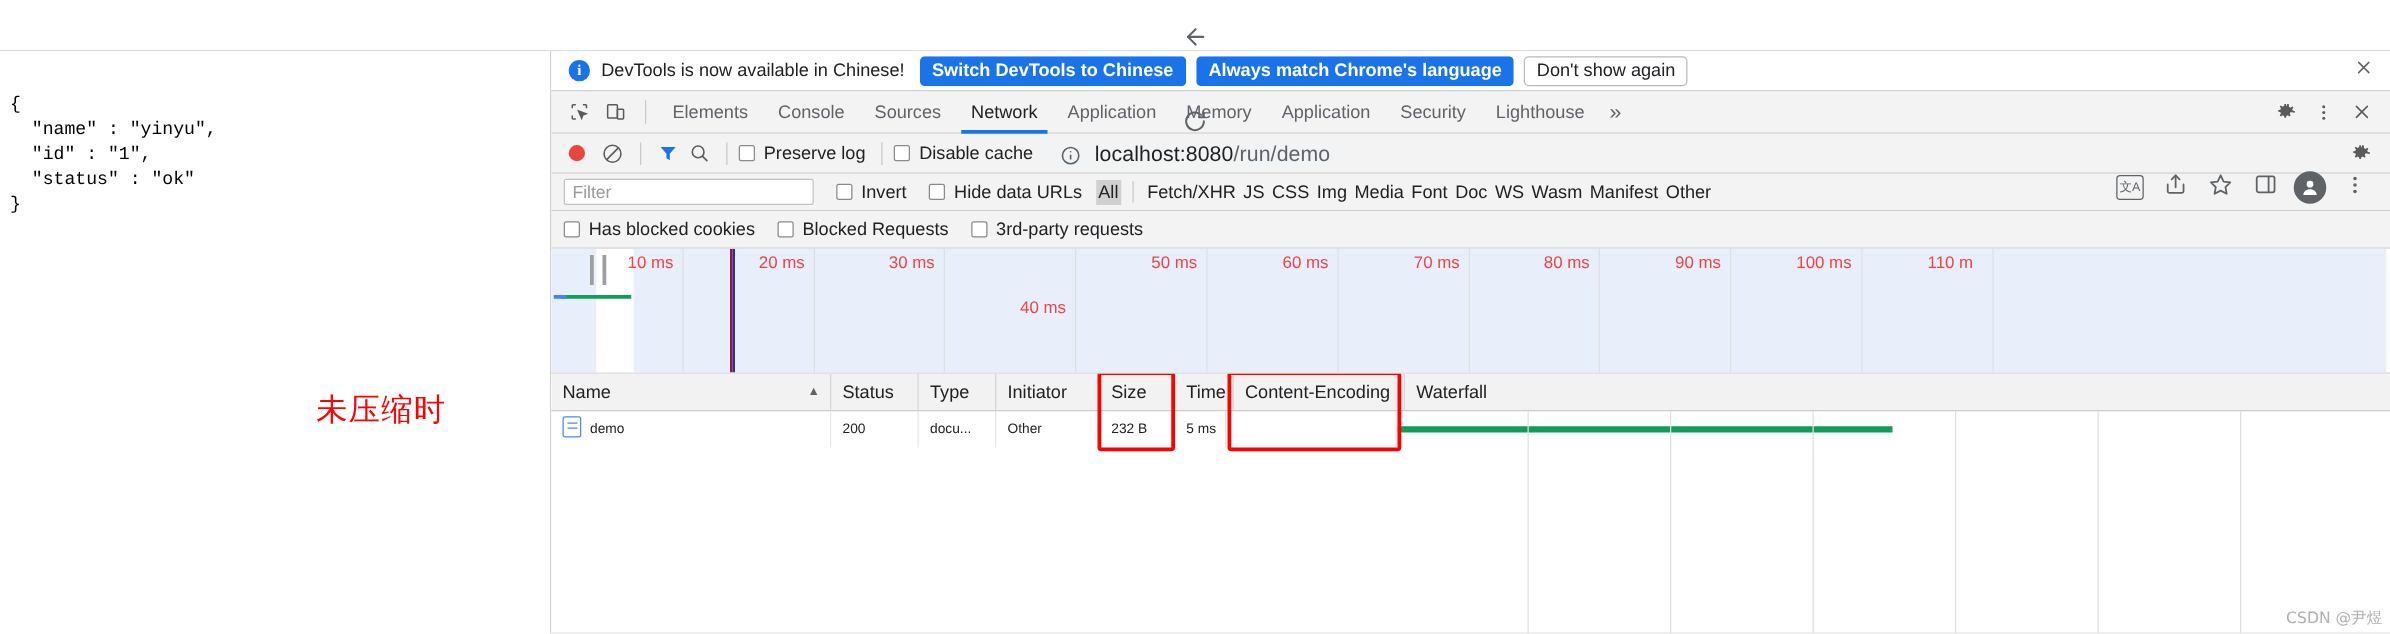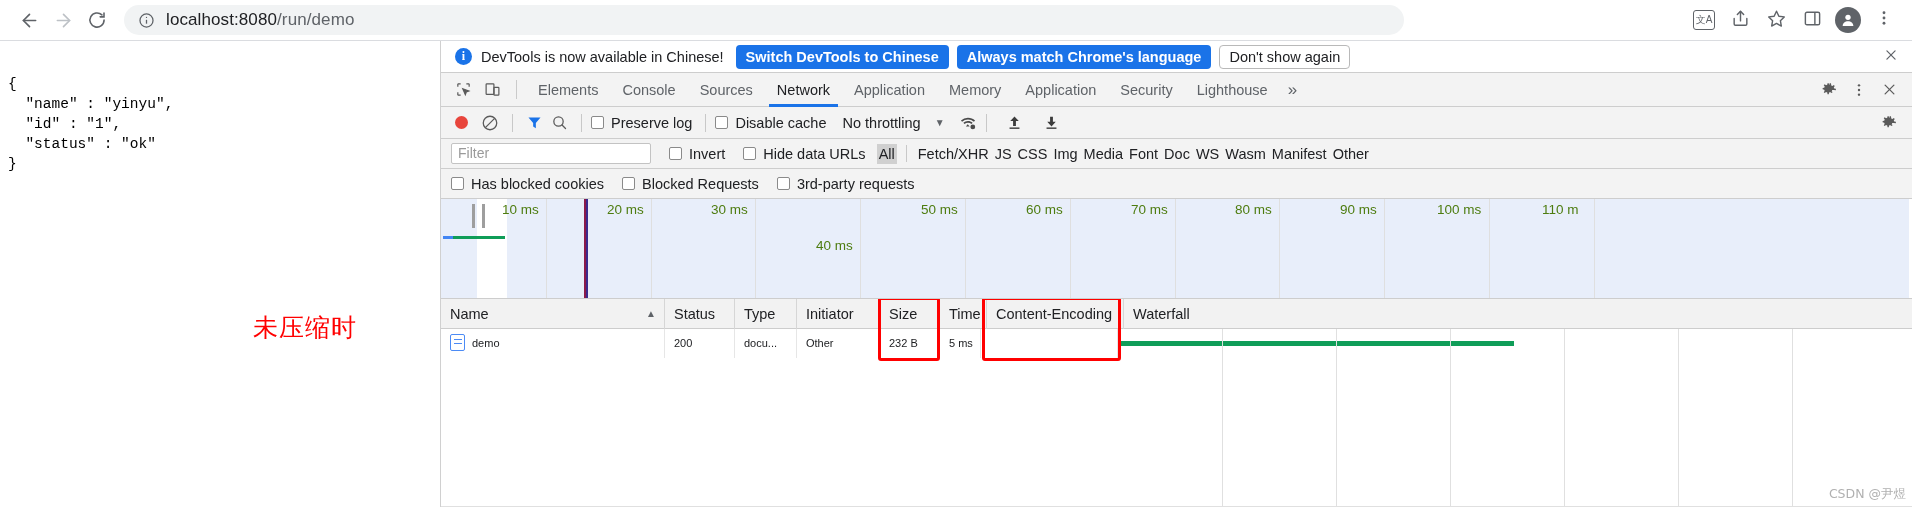--- a/index.html
+++ b/index.html
@@ -8,21 +8,21 @@
     width:1912px; height:507px;
     font-family:"Liberation Sans", sans-serif;
     background:#ffffff;
     overflow:hidden;
     position:relative;
   }
 
   
   .browser-bar {
     height:41px; background:#fff; display:flex; align-items:center;
-    padding:12px 12px; border-bottom:1px solid #dadce0; position:relative;
+    padding:12px 12px; border-bottom:1px solid #dadce0; position:relative;flex-direction:column;
   }
   .nav-btn {
     width:34px; height:34px; border-radius:50%; display:flex;
     align-items:center; justify-content:center; color:#5f6368; flex:0 0 auto;
   }
   .nav-btn.disabled { color:#bdc1c6; }
   .nav-btn svg { display:block; }
 
   .omnibox {
     flex:1 1 auto; height:30px; background:#f1f3f4; border-radius:16px;
@@ -134,21 +134,21 @@
     background:#f3f3f3; padding-left:10px;
   }
 
   
   .timeline {
     height:100px; background:#fff; position:relative; border-bottom:1px solid #cdcdcd;
     overflow:hidden;
   }
   .tl-slot { position:absolute; top:0; bottom:0; border-right:1px solid #dfdfdf; }
   .tl-label {
-    position:absolute; top:3px; font-size:13.5px; color:#4d7c0f; white-space:nowrap;text-align:center;
+    position:absolute; top:3px; font-size:13.5px; color:#ef4444; white-space:nowrap;text-align:center;
   }
   .tl-shade { position:absolute; top:0; bottom:0; background:#e8eefa; }
   .tl-white { position:absolute; top:0; bottom:0; background:#fff; }
   .tl-barline { position:absolute; top:0; bottom:0; width:2px; }
   .tl-tick { position:absolute; width:3px; background:#9e9e9e; }
   .tl-greenbar { position:absolute; height:3px; background:#0f9d58; }
   .tl-bluebar { position:absolute; height:3px; background:#4285f4; }
 
   
   .req-table { flex:1 1 auto; background:#fff; position:relative; overflow:hidden; }

